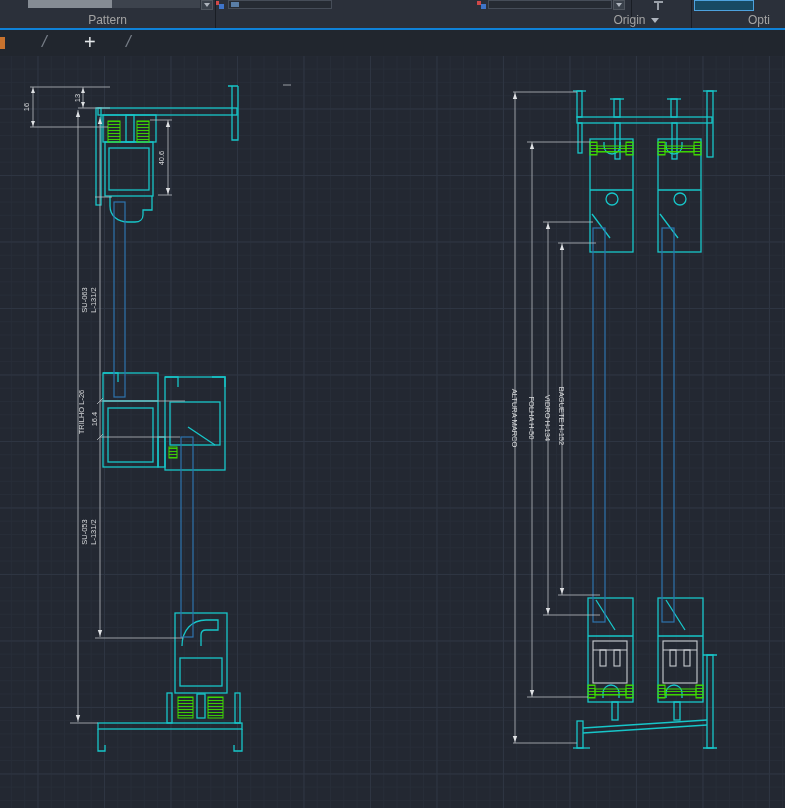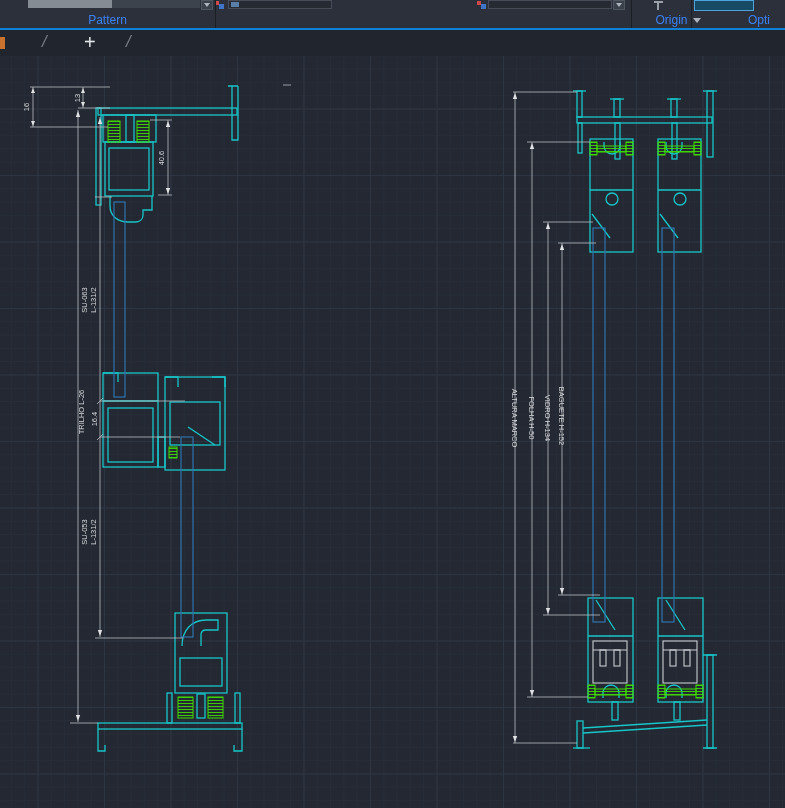--- a/index.html
+++ b/index.html
@@ -2,21 +2,21 @@
 <html><head>
 <meta charset="utf-8">
 <style>
   html,body{margin:0;padding:0;background:#10141a;}
   .screen{position:relative;width:785px;height:808px;overflow:hidden;
     background:#232832;font-family:"Liberation Sans",sans-serif;}
 
   
   .ribbon{position:absolute;left:0;top:0;width:785px;height:28px;background:#2b303a;}
   .ribbon .sep{position:absolute;top:0;width:1px;height:28px;background:#191d24;}
-  .panel-label{position:absolute;top:12px;height:16px;font-size:12px;color:#3b82f6;
+  .panel-label{position:absolute;top:12px;height:16px;font-size:12px;color:#a3a3a3;
     display:flex;align-items:center;justify-content:center;gap:5px;}
   .flyout-tri{width:0;height:0;border-left:4px solid transparent;border-right:4px solid transparent;
     border-top:5px solid #aeb4bd;display:inline-block;}
   .combo{position:absolute;top:0;height:9px;background:#262b33;border:1px solid #464d58;box-sizing:border-box;}
   .slab{position:absolute;top:0;height:8px;}
   .dropbtn{position:absolute;top:0;width:12px;height:10px;background:#3a414b;border:1px solid #50565f;
     box-sizing:border-box;display:flex;align-items:flex-end;justify-content:center;}
   .dropbtn .flyout-tri{border-top-width:4px;border-left-width:3px;border-right-width:3px;margin-bottom:2px;}
   .mini-ic{position:absolute;top:1px;width:9px;height:8px;}
   .mini-ic i{position:absolute;display:block;}
@@ -84,21 +84,21 @@
     </span>
     <div class="active-btn"></div>
 
     <div class="sep" style="left:215px;"></div>
     <div class="sep" style="left:631px;"></div>
     <div class="sep" style="left:691px;"></div>
 
     <div class="panel-label" style="left:0;width:215px;">
       <span>Pattern</span>
     </div>
-    <div class="panel-label" style="left:648px;width:60px;">
+    <div class="panel-label" style="left:606px;width:60px;">
       <span>Origin</span>
       <span class="flyout-tri"></span>
     </div>
     <div class="panel-label" style="left:748px;width:37px;justify-content:flex-start;">
       <span>Opti</span>
     </div>
   </div>
   <div class="accent"></div>
 
   <div class="tabrow">

